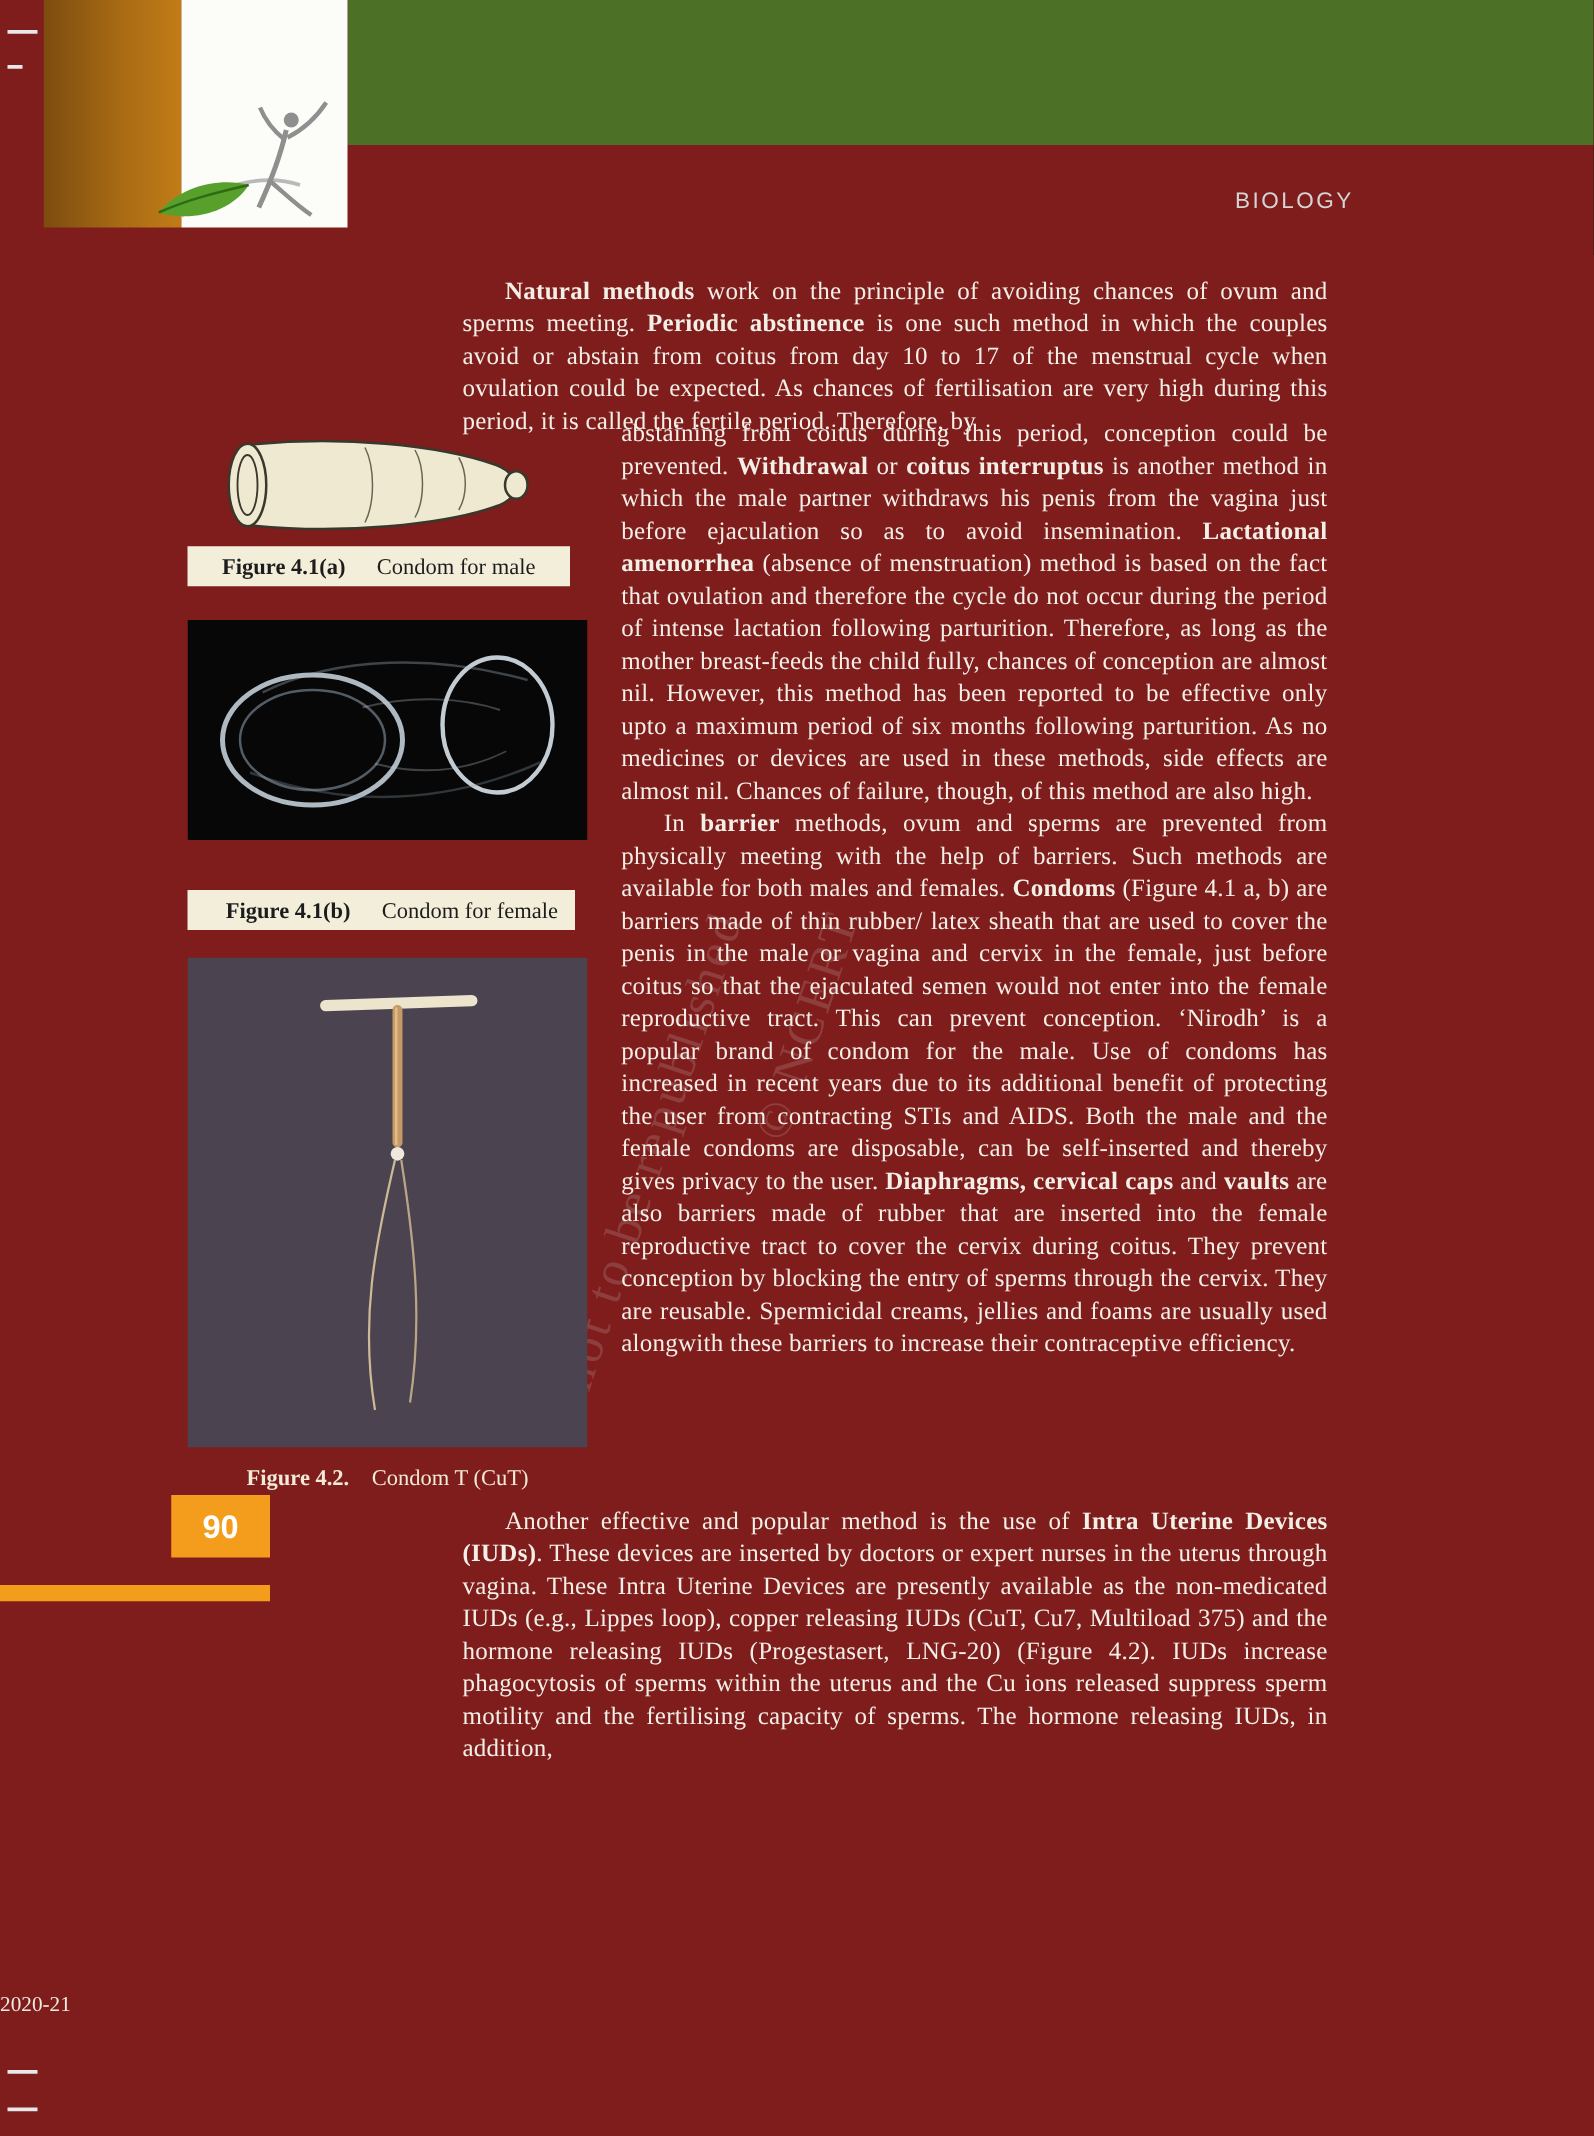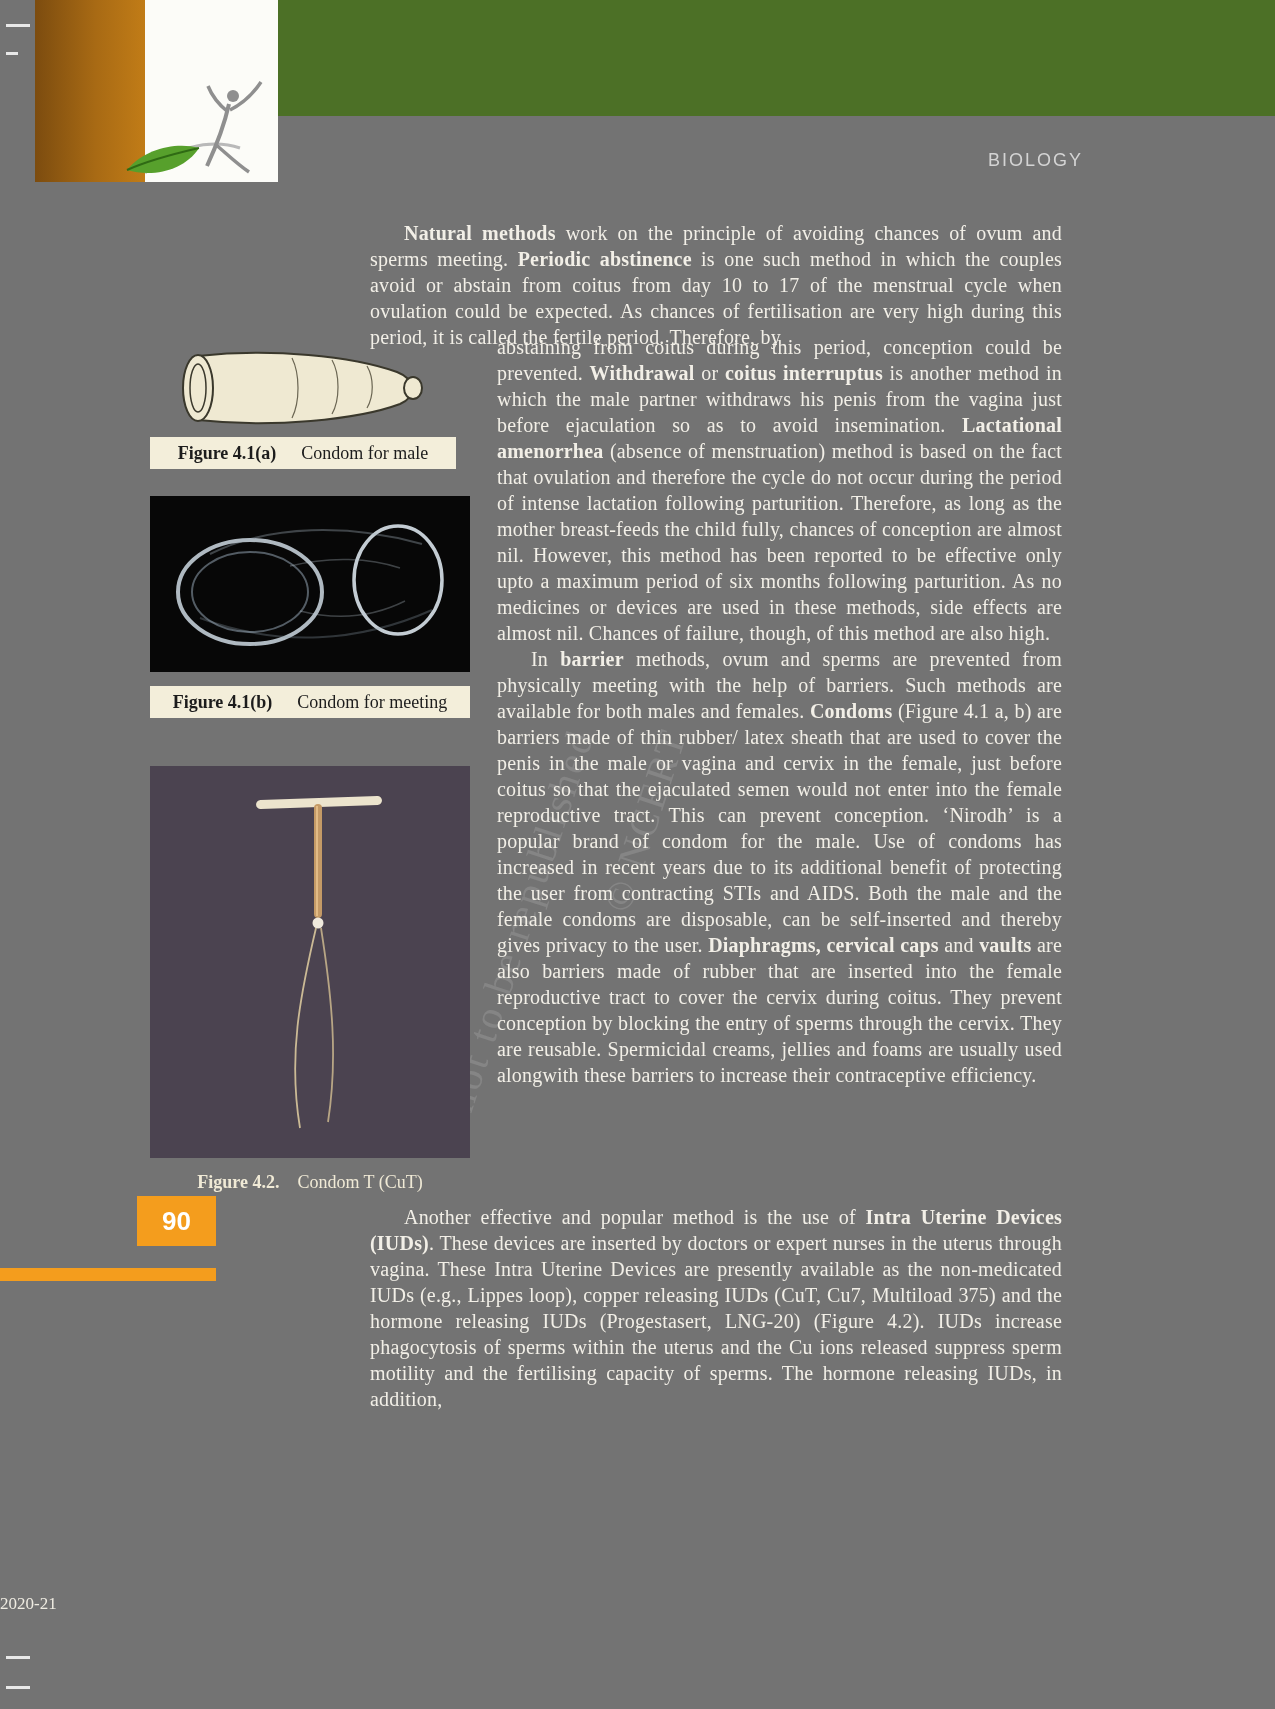--- a/index.html
+++ b/index.html
@@ -1,18 +1,18 @@
 <!DOCTYPE html>
 <html><head>
 <meta charset="utf-8">
 <style>
   html,body { margin:0; padding:0; background:#1d1d1d; }
   .page {
     position:relative; width:1275px; height:1709px;
-    background:#737373; overflow:hidden;
+    background:#7f1d1d; overflow:hidden;
     font-family:"Liberation Serif", serif;
   }
   
   .green-band  { position:absolute; left:278px; top:0; width:997px; height:116px; background:#4c7026; }
   .white-strip { position:absolute; left:145px; top:0; width:133px; height:182px; background:#fcfcf8; }
   .orange-block{ position:absolute; left:35px; top:0; width:110px; height:182px;
                  background:linear-gradient(90deg,#7c4c0f 0%,#a86a14 55%,#c17c17 100%); }
   .logo { position:absolute; left:115px; top:78px; z-index:3; }
   .running-head { position:absolute; left:988px; top:150px; color:#d4d4d4;
                   font-family:"Liberation Sans", sans-serif; font-size:18px; letter-spacing:2px; }
@@ -38,21 +38,21 @@
   .para-cont { text-indent:0; }
   
   .fig { position:absolute; z-index:2; }
   .fig-a { left:172px; top:342px; }
   .fig-b { left:150px; top:496px; }
   .fig-c { left:150px; top:766px; }
   .caption { position:absolute; z-index:2; display:flex; align-items:center; justify-content:center;
              background:#f3eeda; color:#1c1c1c; font-size:18px; }
   .cap-label { font-weight:bold; margin-right:25px; }
   .strip-a { left:150px; top:437px; width:306px; height:32px; }
-  .strip-b { left:150px; top:686px; width:320px; height:32px; }
+  .strip-b { left:150px; top:712px; width:293px; height:32px;padding-left:17px; }
   .caption-dark { position:absolute; z-index:2; left:150px; top:1168px; width:320px; height:28px;
                   display:flex; align-items:center; justify-content:center;
                   background:transparent; color:#f0ead6; font-size:18px; }
   .caption-dark .cap-label { font-weight:bold; margin-right:18px; }
   
   .badge { position:absolute; left:137px; top:1196px; width:79px; height:50px; background:#f49d1d;
            display:flex; align-items:center; justify-content:center; z-index:2;
            color:#ffffff; font-family:"Liberation Sans", sans-serif; font-weight:bold; font-size:26px; }
   .orange-strip { position:absolute; left:0; top:1268px; width:216px; height:13px; background:#f49d1d; z-index:2; }
   .footer { position:absolute; left:0; top:1594px; width:1275px; text-align:left;
@@ -115,21 +115,21 @@
       <ellipse cx="100" cy="96" rx="58" ry="40" fill="none" stroke="#9fb2c2" stroke-width="2" opacity="0.5"></ellipse>
       <ellipse cx="248" cy="84" rx="44" ry="54" fill="none" stroke="#d8e2ea" stroke-width="3.5" opacity="0.9"></ellipse>
       <path d="M60 58 C120 28 200 28 272 48" stroke="#aab8c4" stroke-width="2" fill="none" opacity="0.35"></path>
       <path d="M50 122 C130 152 210 146 282 114" stroke="#93a2b0" stroke-width="2" fill="none" opacity="0.3"></path>
       <path d="M140 70 C180 60 220 62 250 72" stroke="#c0ccd6" stroke-width="1.5" fill="none" opacity="0.3"></path>
       <path d="M150 115 C190 125 225 120 255 105" stroke="#c0ccd6" stroke-width="1.5" fill="none" opacity="0.3"></path>
     </svg>
   </div>
   <div class="caption strip-b">
     <span class="cap-label">Figure 4.1(b)</span>
-    <span class="cap-text">Condom for meeting</span>
+    <span class="cap-text">Condom for female</span>
   </div>
 
   <div class="text-block block-b">
     <div class="para-cont"><span>abstaining from coitus during this period, conception could be prevented. </span><b>Withdrawal</b><span> or </span><b>coitus interruptus</b><span> is another method in which the male partner withdraws his penis from the vagina just before ejaculation so as to avoid insemination. </span><b>Lactational amenorrhea</b><span> (absence of menstruation) method is based on the fact that ovulation and therefore the cycle do not occur during the period of intense lactation following parturition. Therefore, as long as the mother breast-feeds the child fully, chances of conception are almost nil. However, this method has been reported to be effective only upto a maximum period of six months following parturition. As no medicines or devices are used in these methods, side effects are almost nil. Chances of failure, though, of this method are also high.</span></div>
     <div class="para"><span>In </span><b>barrier</b><span> methods, ovum and sperms are prevented from physically meeting with the help of barriers. Such methods are available for both males and females. </span><b>Condoms</b><span> (Figure 4.1 a, b) are barriers made of thin rubber/ latex sheath that are used to cover the penis in the male or vagina and cervix in the female, just before coitus so that the ejaculated semen would not enter into the female reproductive tract. This can prevent conception. ‘Nirodh’ is a popular brand of condom for the male. Use of condoms has increased in recent years due to its additional benefit of protecting the user from contracting STIs and AIDS. Both the male and the female condoms are disposable, can be self-inserted and thereby gives privacy to the user. </span><b>Diaphragms, cervical caps</b><span> and </span><b>vaults</b><span> are also barriers made of rubber that are inserted into the female reproductive tract to cover the cervix during coitus. They prevent conception by blocking the entry of sperms through the cervix. They are reusable. Spermicidal creams, jellies and foams are usually used alongwith these barriers to increase their contraceptive efficiency.</span></div>
   </div>
 
   <div class="fig fig-c">
     <svg width="320" height="392" viewBox="0 0 320 392">
       <rect width="320" height="392" fill="#4b4350"></rect>

